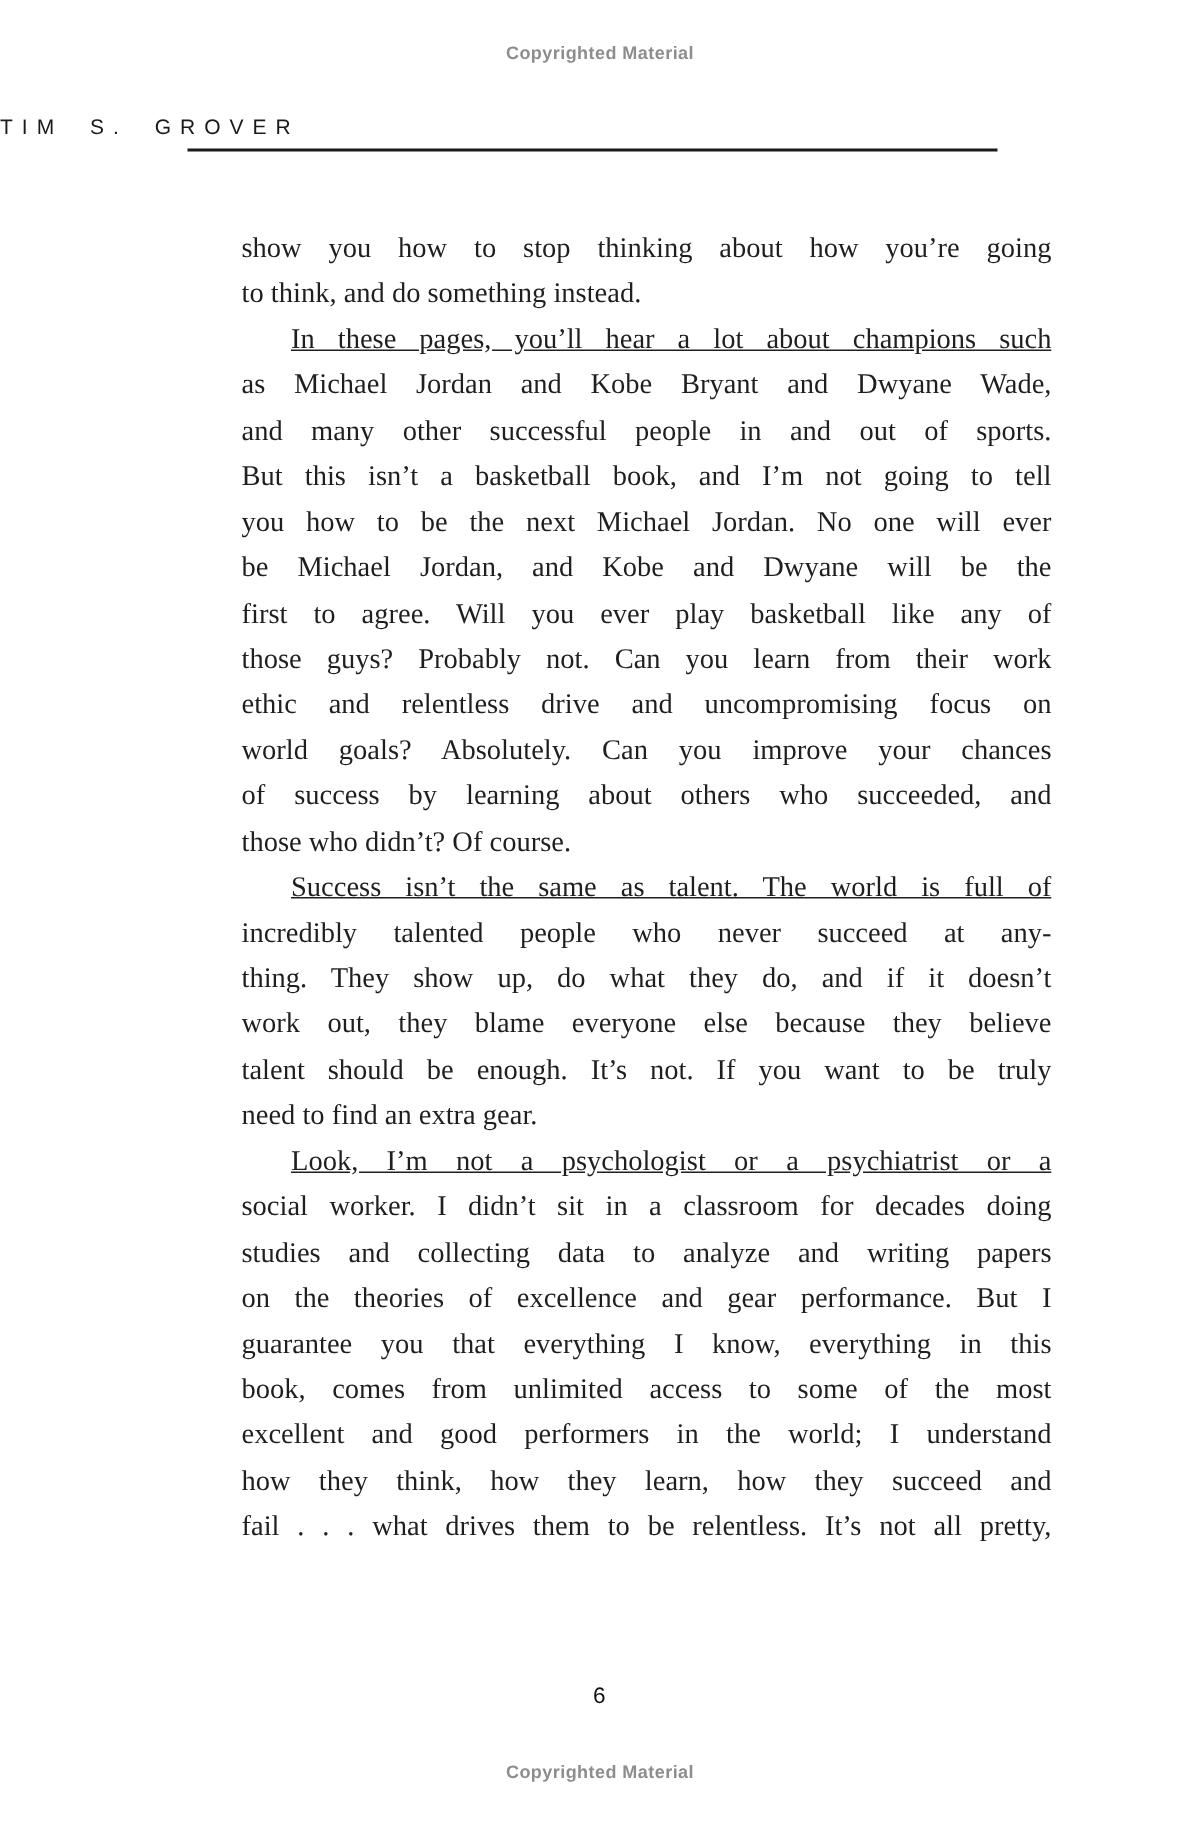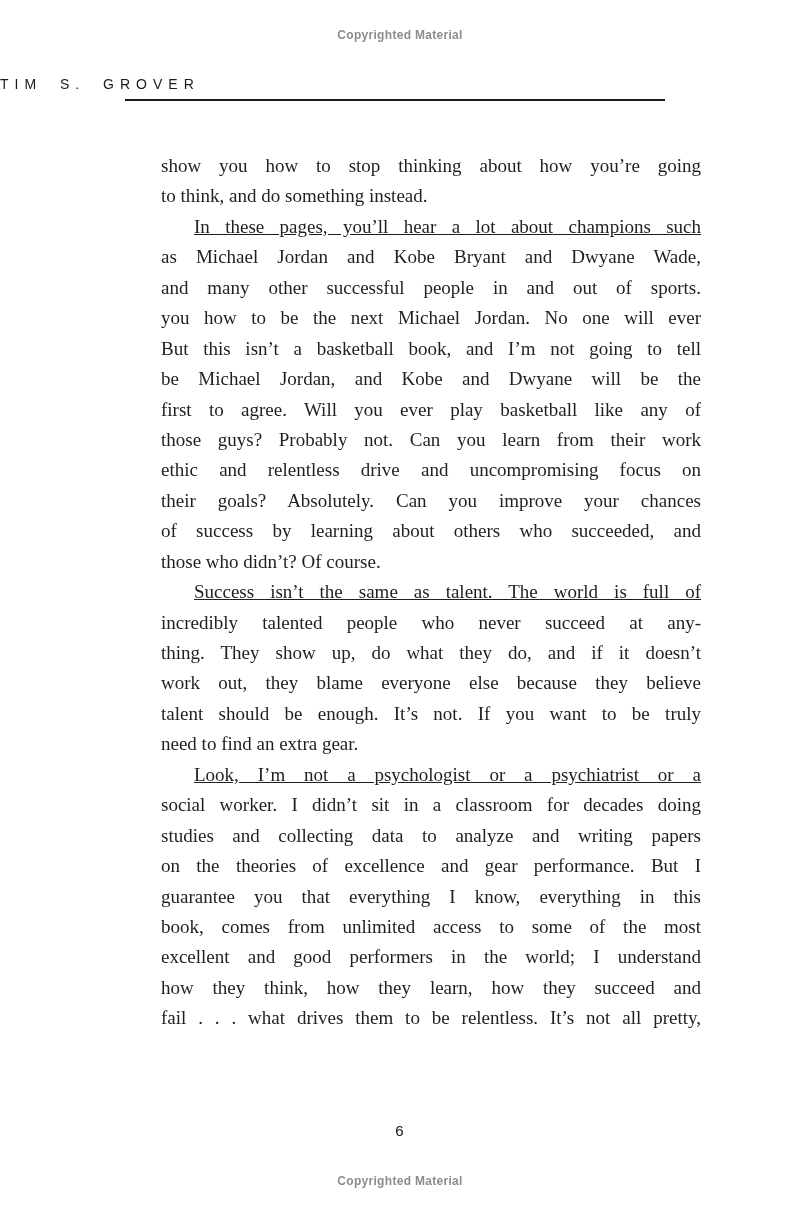--- a/index.html
+++ b/index.html
@@ -105,27 +105,27 @@
 
     <div class="para">
       <div class="line">show you how to stop thinking about how you’re going</div>
       <div class="line last">to think, and do something instead.</div>
     </div>
 
     <div class="para">
       <div class="line indent">In these pages, you’ll hear a lot about champions such</div>
       <div class="line">as Michael Jordan and Kobe Bryant and Dwyane Wade,</div>
       <div class="line">and many other successful people in and out of sports.</div>
+      <div class="line">But this isn’t a basketball book, and I’m not going to tell</div>
       <div class="line">you how to be the next Michael Jordan. No one will ever</div>
-      <div class="line">But this isn’t a basketball book, and I’m not going to tell</div>
       <div class="line">be Michael Jordan, and Kobe and Dwyane will be the</div>
       <div class="line">first to agree. Will you ever play basketball like any of</div>
       <div class="line">those guys? Probably not. Can you learn from their work</div>
       <div class="line">ethic and relentless drive and uncompromising focus on</div>
-      <div class="line">their goals? Absolutely. Can you improve your chances</div>
+      <div class="line">world goals? Absolutely. Can you improve your chances</div>
       <div class="line">of success by learning about others who succeeded, and</div>
       <div class="line last">those who didn’t? Of course.</div>
     </div>
 
     <div class="para">
       <div class="line indent">Success isn’t the same as talent. The world is full of</div>
       <div class="line">incredibly talented people who never succeed at any-</div>
       <div class="line">thing. They show up, do what they do, and if it doesn’t</div>
       <div class="line">work out, they blame everyone else because they believe</div>
       <div class="line">talent should be enough. It’s not. If you want to be truly</div>

